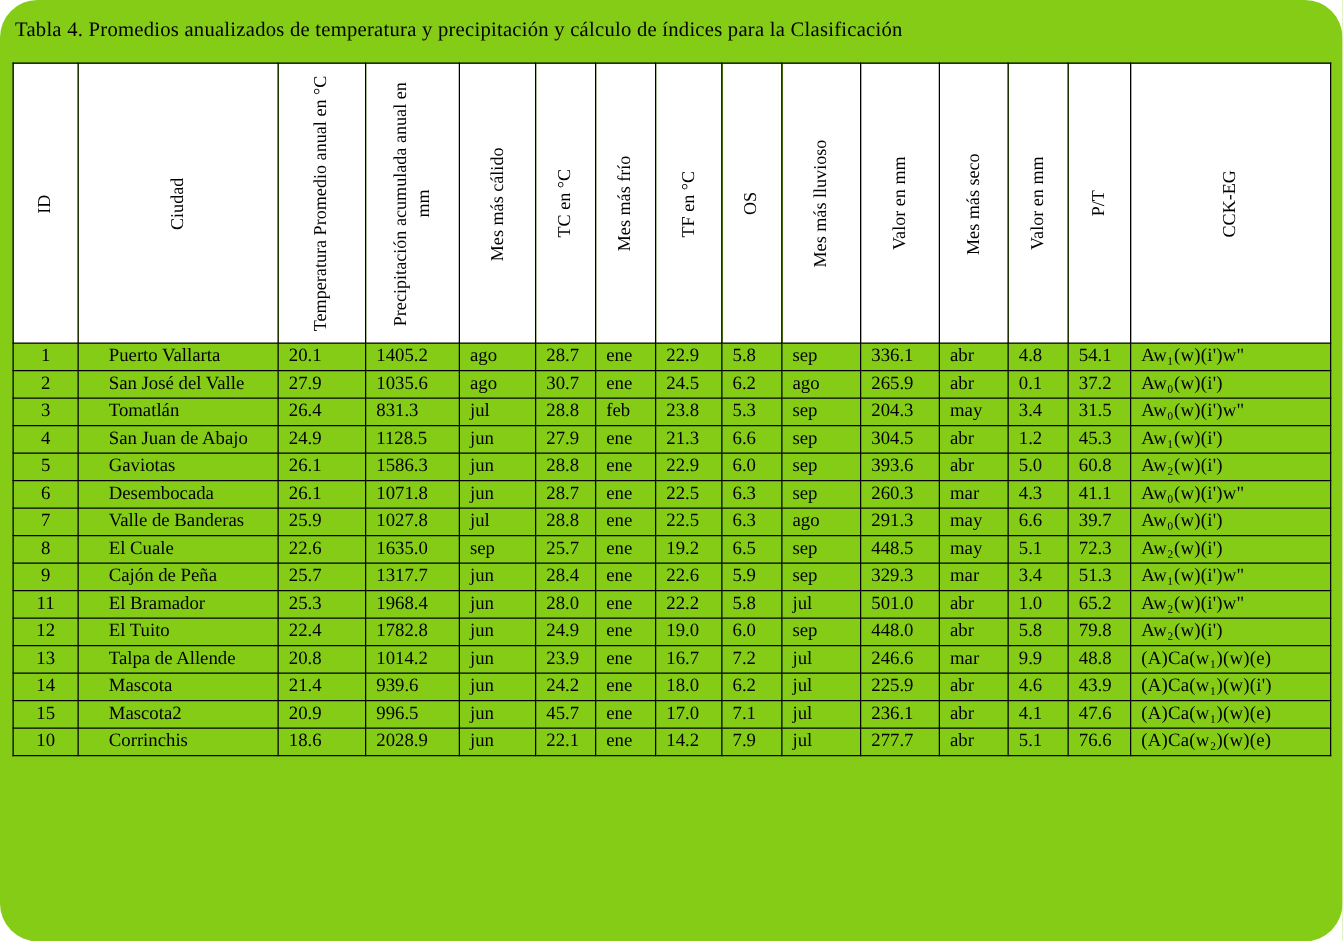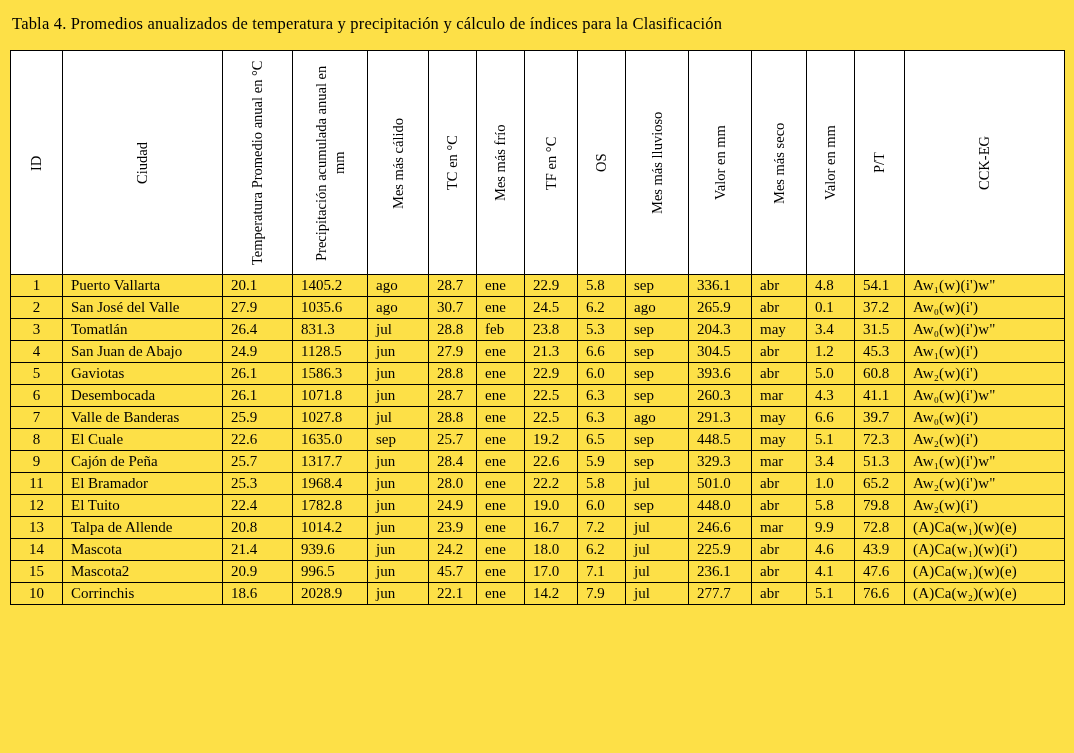--- a/index.html
+++ b/index.html
@@ -7,21 +7,22 @@
     padding: 0;
     background: #ffffff;
     color: #000000;
     font-family: "Liberation Serif", "DejaVu Serif", serif;
   }
   .page {
     width: 1074px;
     height: 753px;
     box-sizing: border-box;
     padding: 12px 10px 10px 10px;
-    background: #fde047;
+    background: #84cc16;
+    border-radius: 30px;
   }
   .caption {
     font-size: 16.5px;
     margin: 2px 0 16px 2px;
     letter-spacing: 0.2px;
   }
   table.climate {
     border-collapse: collapse;
     table-layout: fixed;
     width: 1054px;
@@ -51,21 +52,21 @@
     white-space: normal;
   }
   table.climate td {
     height: 21px;
     font-size: 15px;
     padding: 2px 6px 2px 8px;
     text-align: left;
     white-space: nowrap;
   }
   table.climate td.c0 { text-align: center; padding: 2px; }
-  table.climate td.c1 { padding-left: 8px; }
+  table.climate td.c1 { padding-left: 24px; }
   table.climate td.c14 { padding-left: 8px; letter-spacing: 0.2px; }
   
   col.c0  { width: 52px; }
   col.c1  { width: 160px; }
   col.c2  { width: 70px; }
   col.c3  { width: 75px; }
   col.c4  { width: 61px; }
   col.c5  { width: 48px; }
   col.c6  { width: 48px; }
   col.c7  { width: 53px; }
@@ -346,21 +347,21 @@
           <td class="c3">1014.2</td>
           <td class="c4">jun</td>
           <td class="c5">23.9</td>
           <td class="c6">ene</td>
           <td class="c7">16.7</td>
           <td class="c8">7.2</td>
           <td class="c9">jul</td>
           <td class="c10">246.6</td>
           <td class="c11">mar</td>
           <td class="c12">9.9</td>
-          <td class="c13">72.8</td>
+          <td class="c13">48.8</td>
           <td class="c14">(A)Ca(w₁)(w)(e)</td>
         </tr>
         <tr>
           <td class="c0">14</td>
           <td class="c1">Mascota</td>
           <td class="c2">21.4</td>
           <td class="c3">939.6</td>
           <td class="c4">jun</td>
           <td class="c5">24.2</td>
           <td class="c6">ene</td>

